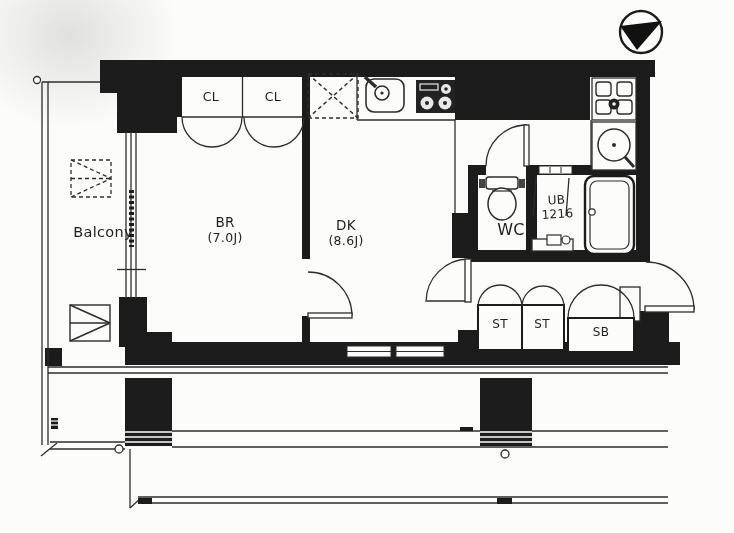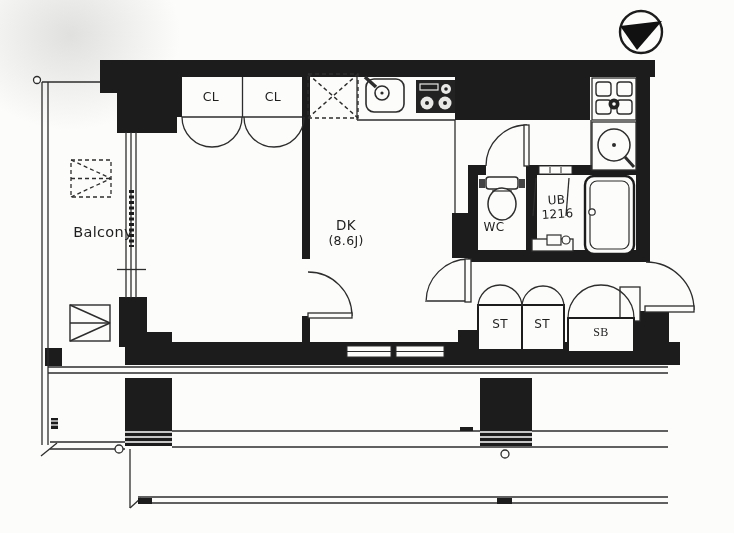--- a/index.html
+++ b/index.html
@@ -14,25 +14,25 @@
     pointer-events:none;
   }
   svg{position:absolute;left:0;top:0;}
   .lbl{position:absolute;color:#1e1e1e;text-align:center;line-height:1.2;letter-spacing:.3px;}
   .lbl-balcony{left:50px;top:224px;width:106px;font-size:14.5px;}
   .lbl-cl1{left:193px;top:89px;width:36px;font-size:12.5px;}
   .lbl-cl2{left:255px;top:89px;width:36px;font-size:12.5px;}
   .lbl-br{left:182px;top:214px;width:86px;font-size:13.5px;}
   .lbl-br .area,.lbl-dk .area{font-size:12.5px;}
   .lbl-dk{left:303px;top:217px;width:86px;font-size:13.5px;}
-  .lbl-wc{left:477px;top:220px;width:34px;font-size:12px;}
+  .lbl-wc{left:494px;top:220px;width:34px;font-size:16px;}
   .lbl-ub{left:537px;top:193px;width:40px;font-size:12px;transform:rotate(-4deg);}
   .lbl-st1{left:482px;top:317px;width:36px;font-size:12px;}
   .lbl-st2{left:524px;top:317px;width:36px;font-size:12px;}
-  .lbl-sb{left:583px;top:325px;width:36px;font-size:12px;font-family:Liberation Serif, serif;}
+  .lbl-sb{left:583px;top:325px;width:36px;font-size:12px;}
 </style>
 </head>
 <body>
 
 <div class="stage">
   <div class="smudge"></div>
 
   <svg width="734" height="533" viewBox="0 0 734 533">
 
     <g fill="#1c1c1c" stroke="none">
@@ -245,20 +245,24 @@
 
     <g>
       <circle cx="641" cy="32" r="21" fill="none" stroke="#1c1c1c" stroke-width="2.4"></circle>
       <polygon points="620,26 662,21 637,50" fill="#111111"></polygon>
     </g>
   </svg>
 
   <div class="lbl lbl-balcony">Balcony</div>
   <div class="lbl lbl-cl1">CL</div>
   <div class="lbl lbl-cl2">CL</div>
+  <div class="lbl lbl-br">
+    <div>BR</div>
+    <div class="area">(7.0J)</div>
+  </div>
   <div class="lbl lbl-dk">
     <div>DK</div>
     <div class="area">(8.6J)</div>
   </div>
   <div class="lbl lbl-wc">WC</div>
   <div class="lbl lbl-ub">
     <div>UB</div>
     <div>1216</div>
   </div>
   <div class="lbl lbl-st1">ST</div>

